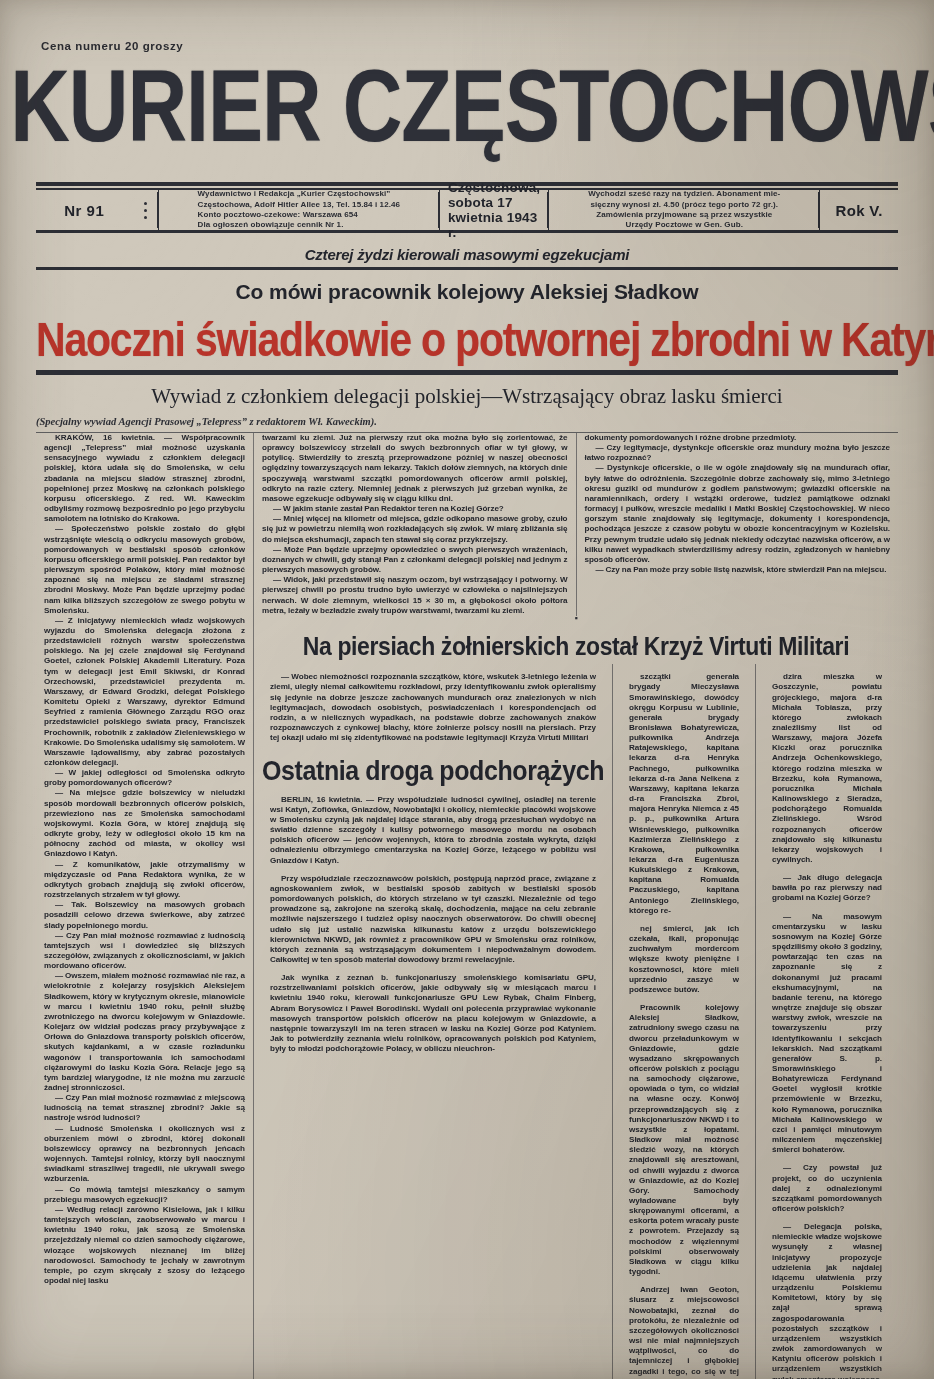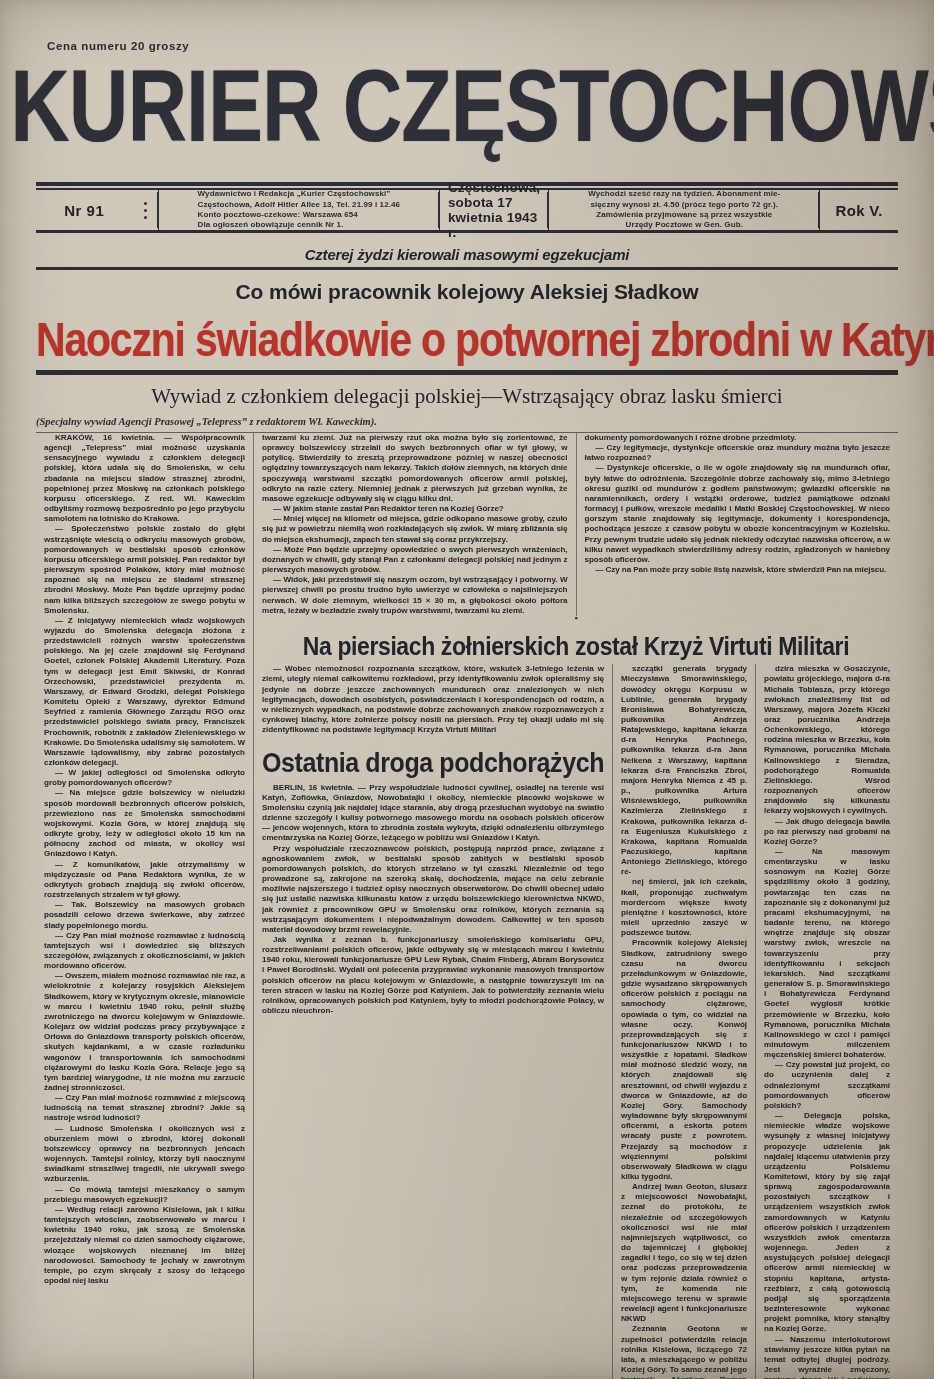--- a/index.html
+++ b/index.html
@@ -23,21 +23,21 @@
   }
   .vignette{
     position:absolute;inset:0;pointer-events:none;z-index:6;
     box-shadow:inset 0 0 70px rgba(70,60,45,.30), inset 0 0 18px rgba(70,60,45,.18);
   }
   .sheet{position:absolute;inset:0;padding:0 36px;box-sizing:border-box;z-index:2;}
 
   
   .price{
     font-size:11.5px;font-weight:bold;letter-spacing:.6px;
-    padding-top:40px;margin-left:11px;color:#2a2b31;
+    padding-top:40px;margin-left:5px;color:#2a2b31;
   }
   .masthead{
     font-family:"Liberation Sans",sans-serif;
     font-weight:bold;
     font-size:78px;
     line-height:.98;
     letter-spacing:-1px;
     text-align:center;
     color:#2e3038;
     margin-top:4px;
@@ -129,21 +129,21 @@
     white-space:nowrap;
   }
   .lower-head.sm{font-size:25px;}
   .span23{
     display:flex;
   }
   .subcol{flex:1;padding:0 8px;box-sizing:border-box;
     font-size:8.1px;line-height:1.255;font-weight:bold;text-align:justify;
     color:#24262d;letter-spacing:-.05px;}
   .subcol + .subcol{border-left:1px solid rgba(44,46,53,.55);}
-  .subcol p{margin:0;text-indent:11px;}
+  .subcol p{margin:8px;text-indent:11px;}
   .layout{display:flex;}
   .leftcol-outer{flex:0 0 217px;border-right:1px solid rgba(44,46,53,.55);}
   .right-outer{flex:1;display:flex;flex-direction:column;}
   .right-top{display:flex;}
   .ornament{text-align:center;font-size:9px;color:#2c2e35;line-height:.6;}
 </style>
 </head>
 <body>
 
 <div class="sheet">
@@ -160,21 +160,21 @@
   <div class="folio">
     <div class="cell issue">Nr 91</div>
     <div class="cell dots">
         <i></i>
         <i></i>
         <i></i>
       </div>
     <div class="cell imprint dbl">
       <div>
         <div>Wydawnictwo i Redakcja „Kurier Częstochowski”</div>
-        <div>Częstochowa, Adolf Hitler Allee 13, Tel. 21.99 i 12.46</div>
+        <div>Częstochowa, Adolf Hitler Allee 13, Tel. 15.84 i 12.46</div>
         <div>Konto pocztowo-czekowe: Warszawa 654</div>
         <div>Dla ogłoszeń obowiązuje cennik Nr 1.</div>
       </div>
     </div>
     <div class="cell datecell dbl">Częstochowa, sobota 17 kwietnia 1943 r.</div>
     <div class="cell terms dbl">
       <div>
         <div>Wychodzi sześć razy na tydzień. Abonament mie-</div>
         <div>sięczny wynosi zł. 4.50 (prócz tego porto 72 gr.).</div>
         <div>Zamówienia przyjmowane są przez wszystkie</div>

